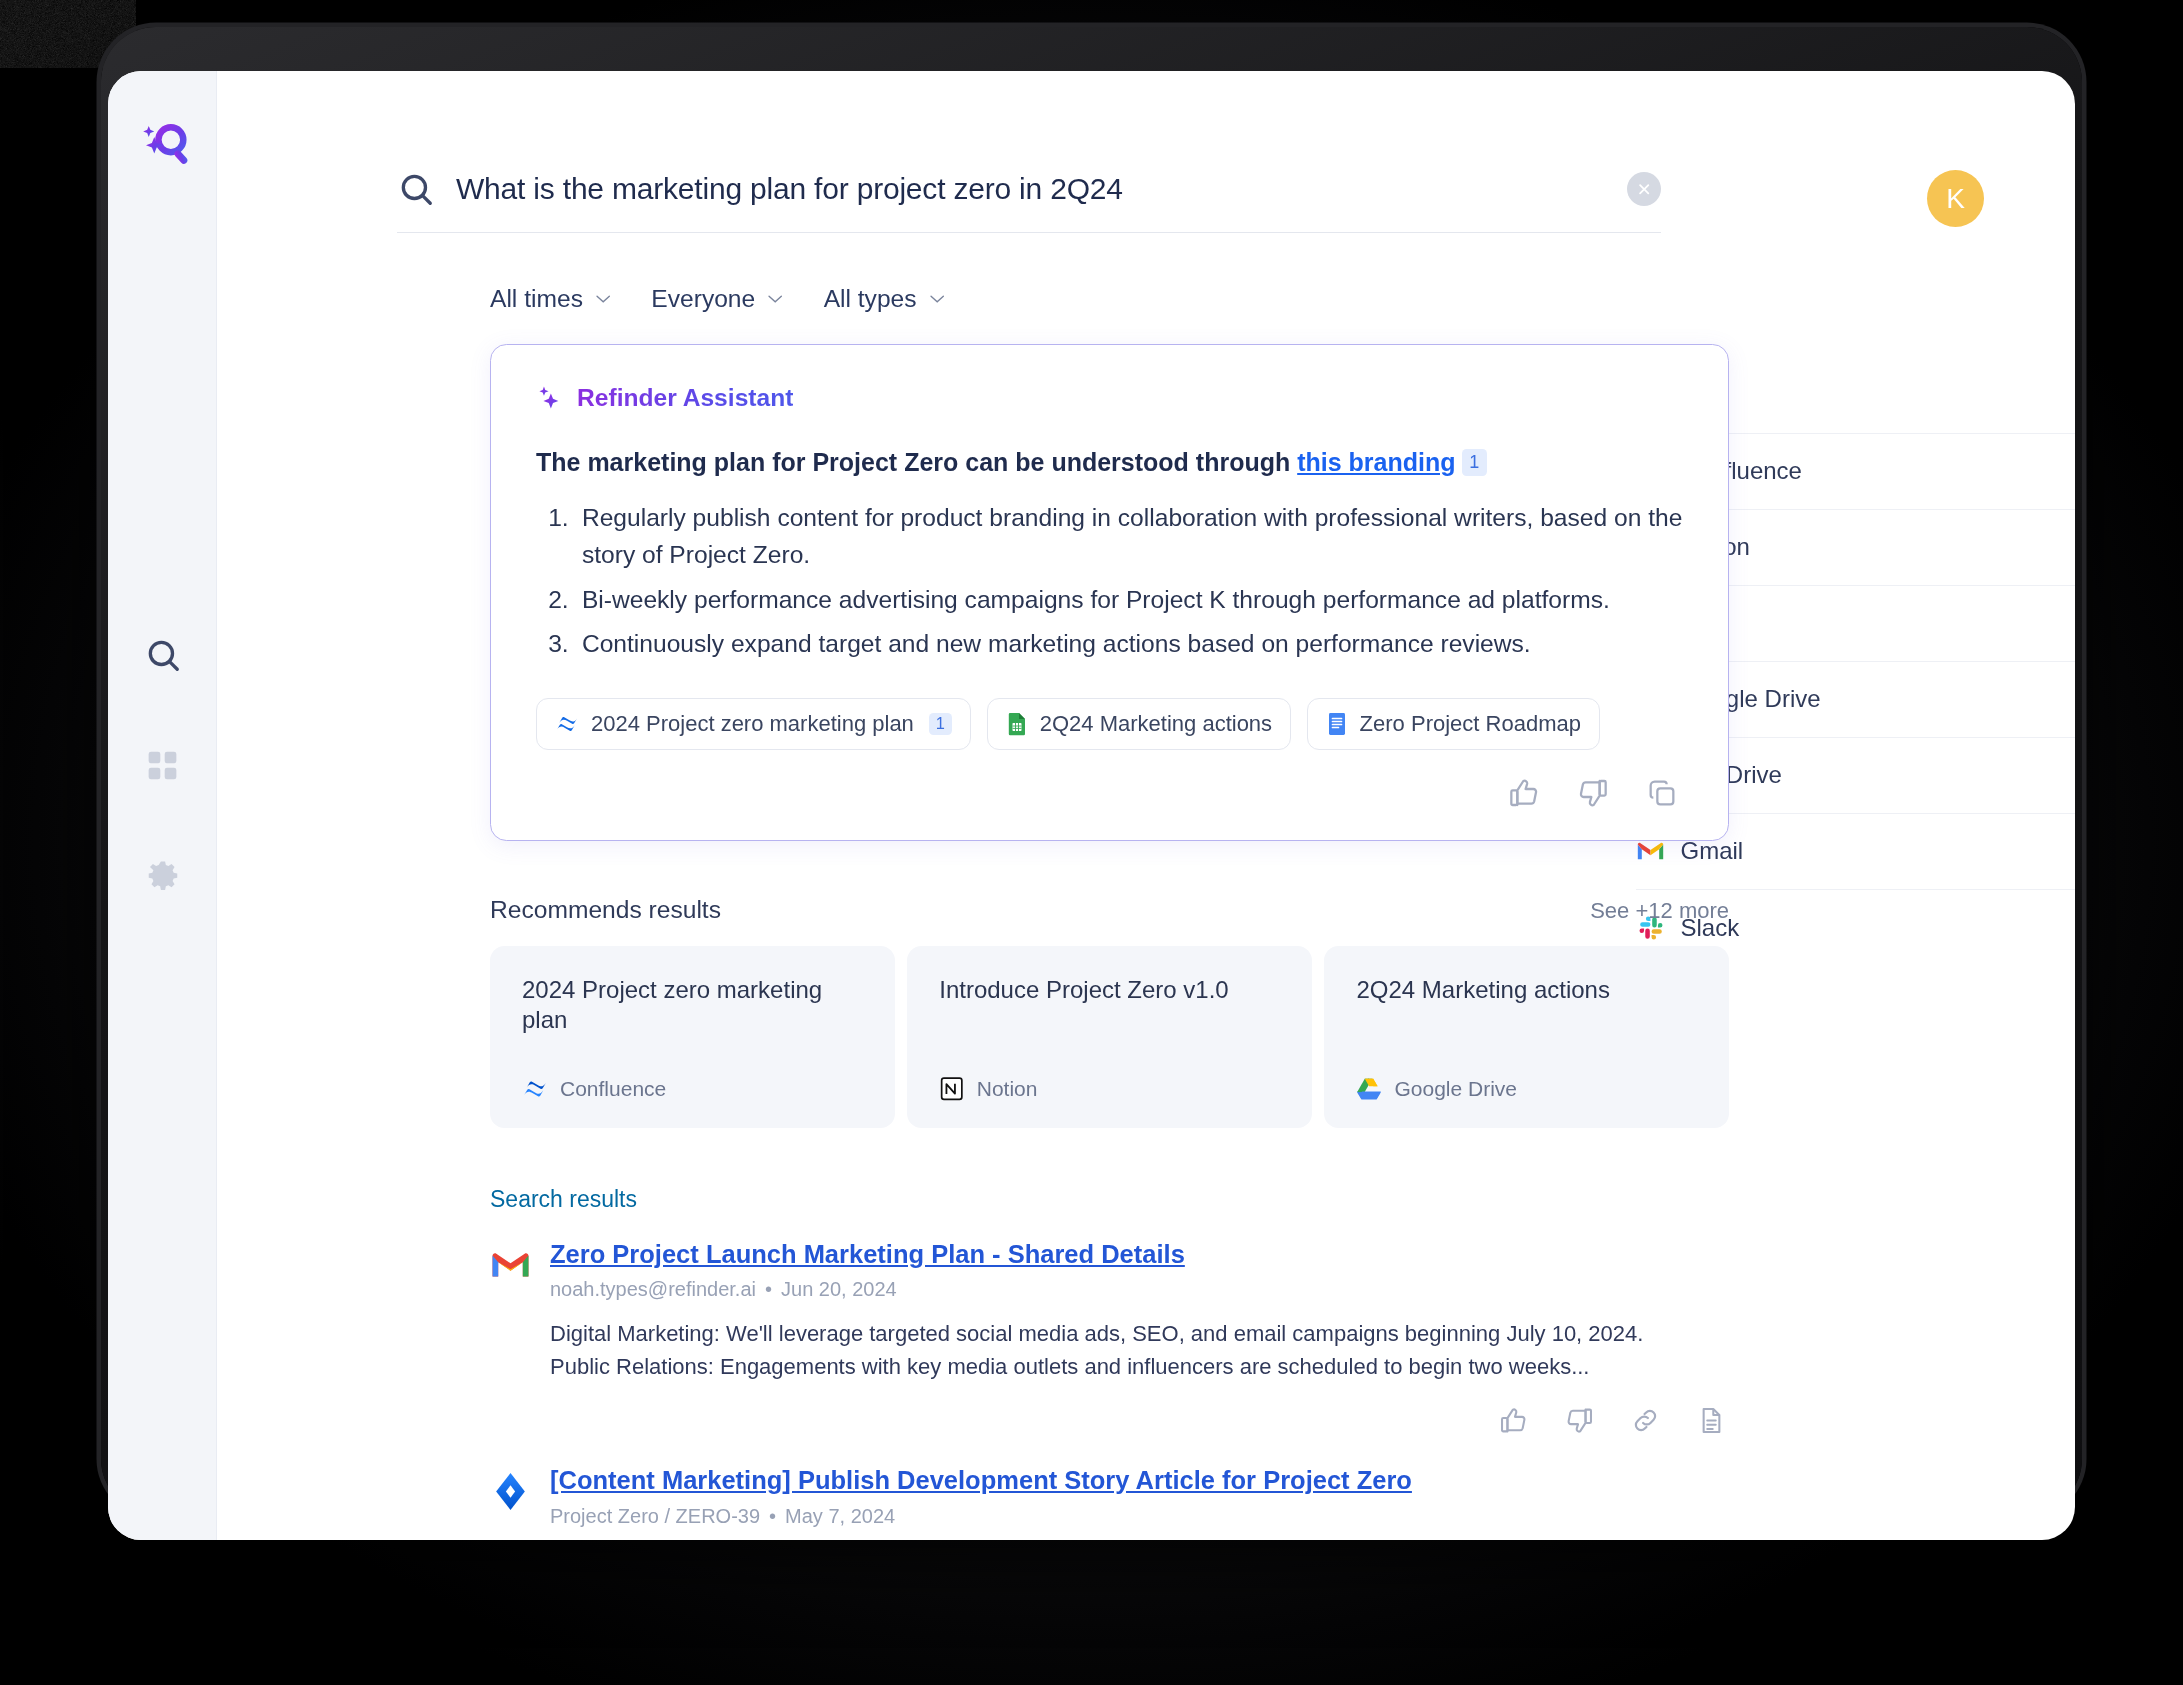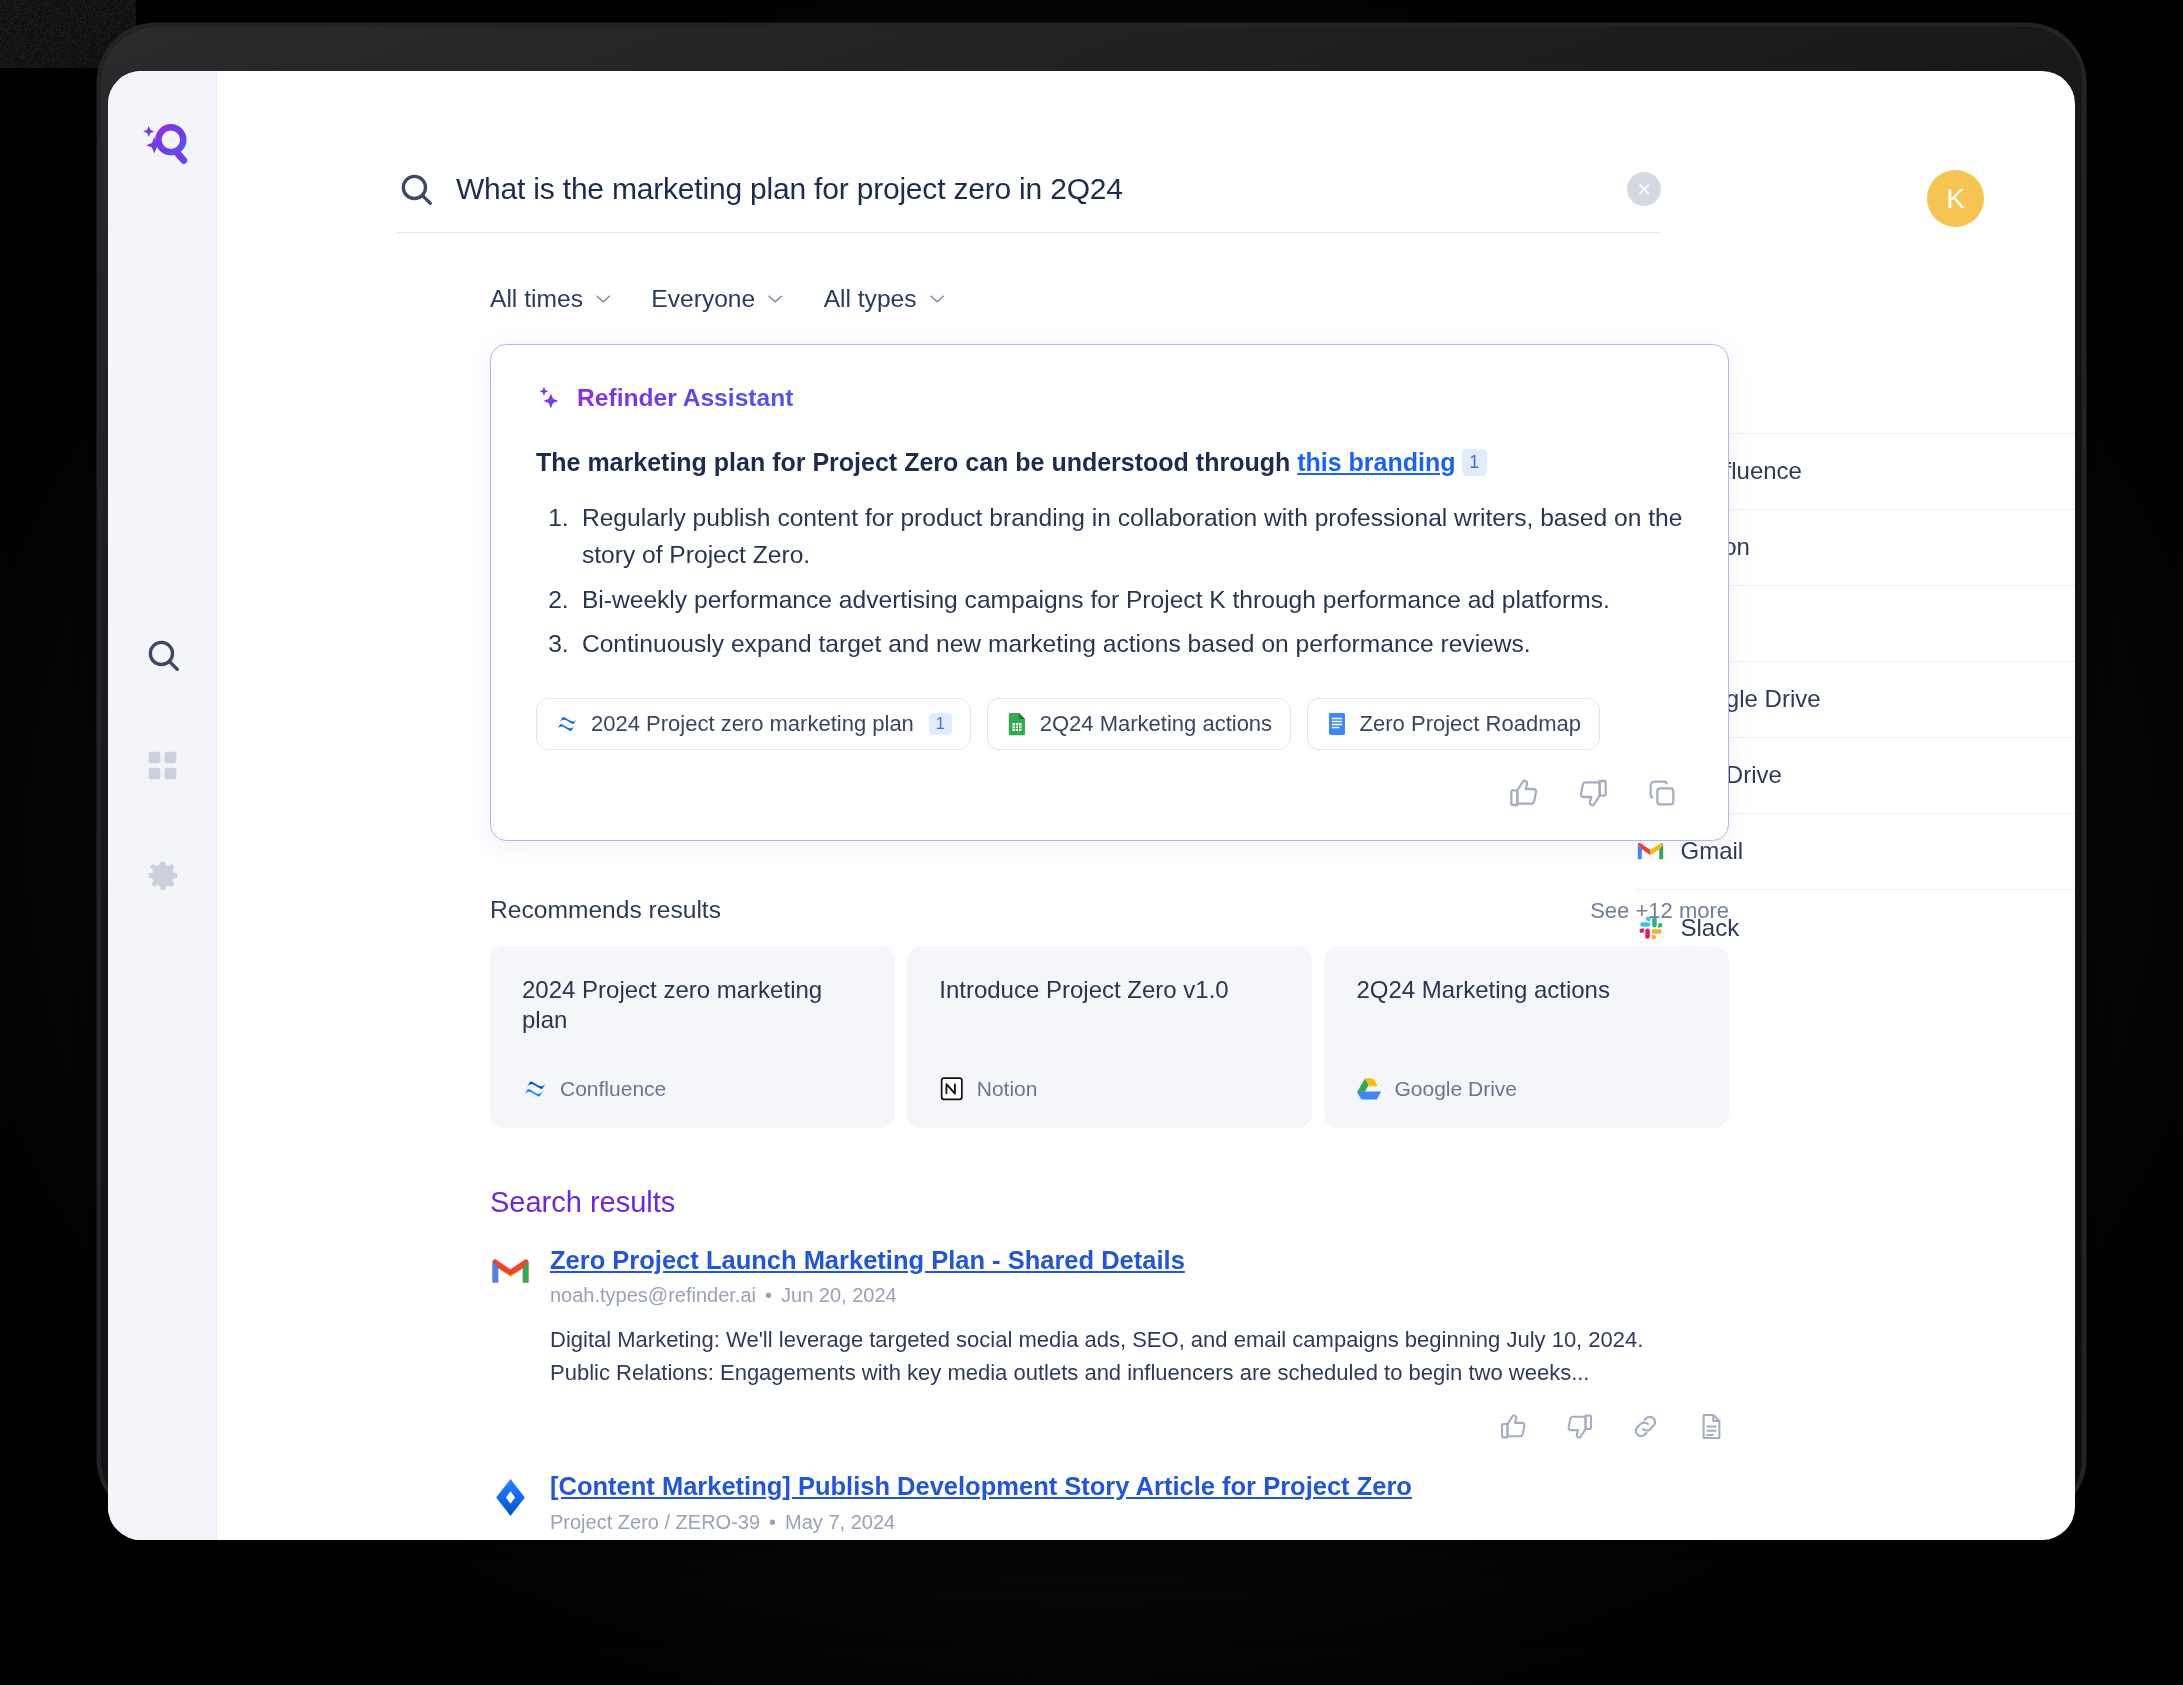--- a/index.html
+++ b/index.html
@@ -161,21 +161,21 @@
     flex: 1 1 0; background: #f4f6fa; border-radius: 14.6px;
     padding: 29px 32px 26px 32px; height: 182px;
     display: flex; flex-direction: column; justify-content: space-between;
     cursor: pointer;
   }
   .reccard-title { font-size: 24px; color: #2b3550; line-height: 1.25; }
   .reccard-src { display: flex; align-items: center; gap: 12px; font-size: 21px; color: #6b7governed; }
   .reccard-src { color: #6b758e; }
 
   
-  .results-title { font-size: 29px; color: #6d28d9; margin-top: 58px; margin-bottom: 26px; }
+  .results-title { font-size: 23px; color: #0369a1; margin-top: 58px; margin-bottom: 26px; }
   .result { display: flex; gap: 19px; width: 1239px; margin-bottom: 27px; }
   .result-ico { width: 41px; height: 41px; flex: 0 0 41px; margin-top: 6.4px; }
   .result-body { flex: 1 1 auto; }
   .result-title {
     font-size: 25.5px; font-weight: 700; color: #2356d6; line-height: 1.2;
     cursor: pointer; display: block; margin-bottom: 9px; text-decoration: underline;
   }
   .result-meta { font-size: 20px; color: #98a1b5; margin-bottom: 15.5px; }
   .result-meta .dot { margin: 0 9px; }
   .result-snippet { font-size: 22px; color: #30395a; line-height: 1.5; }

